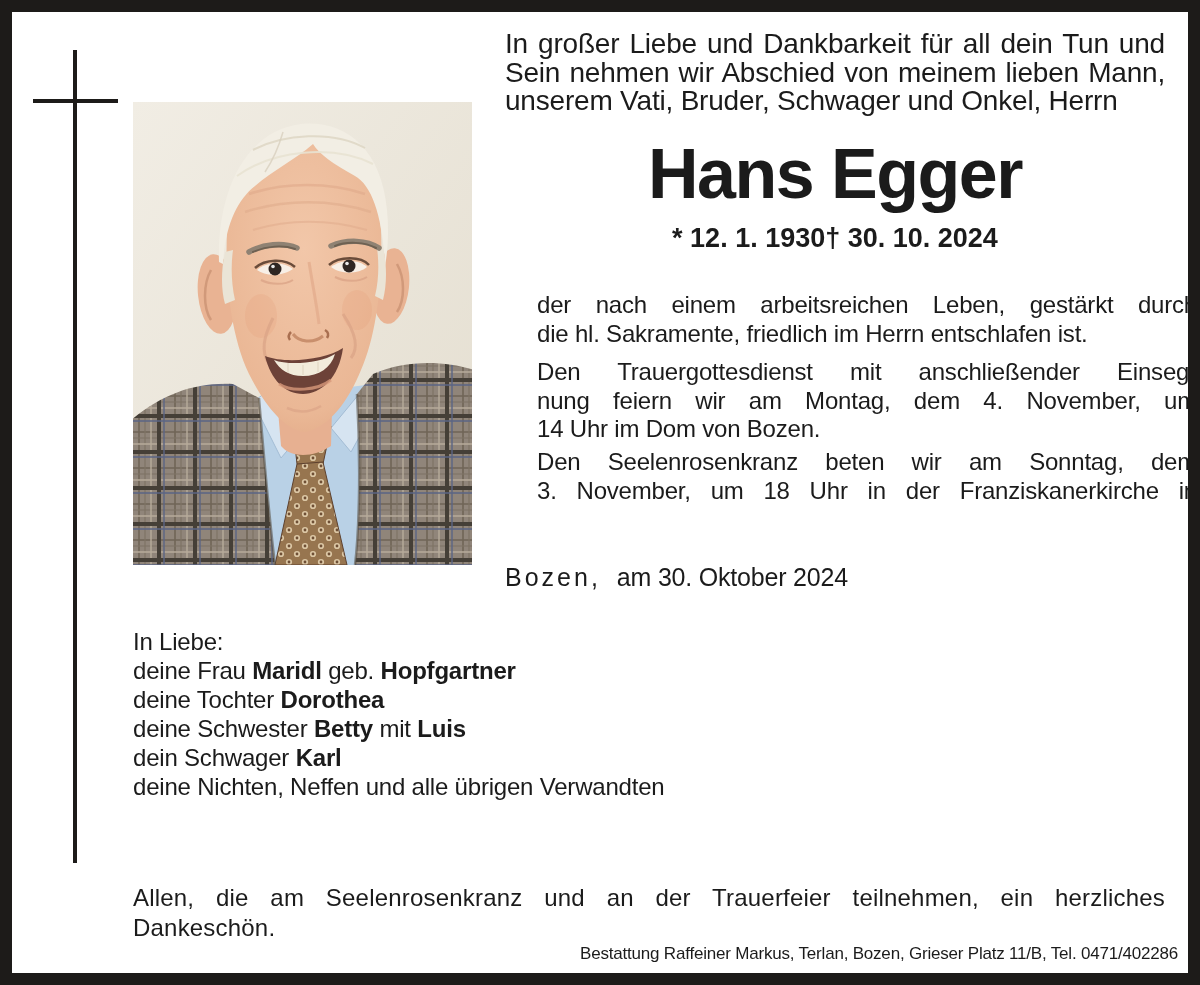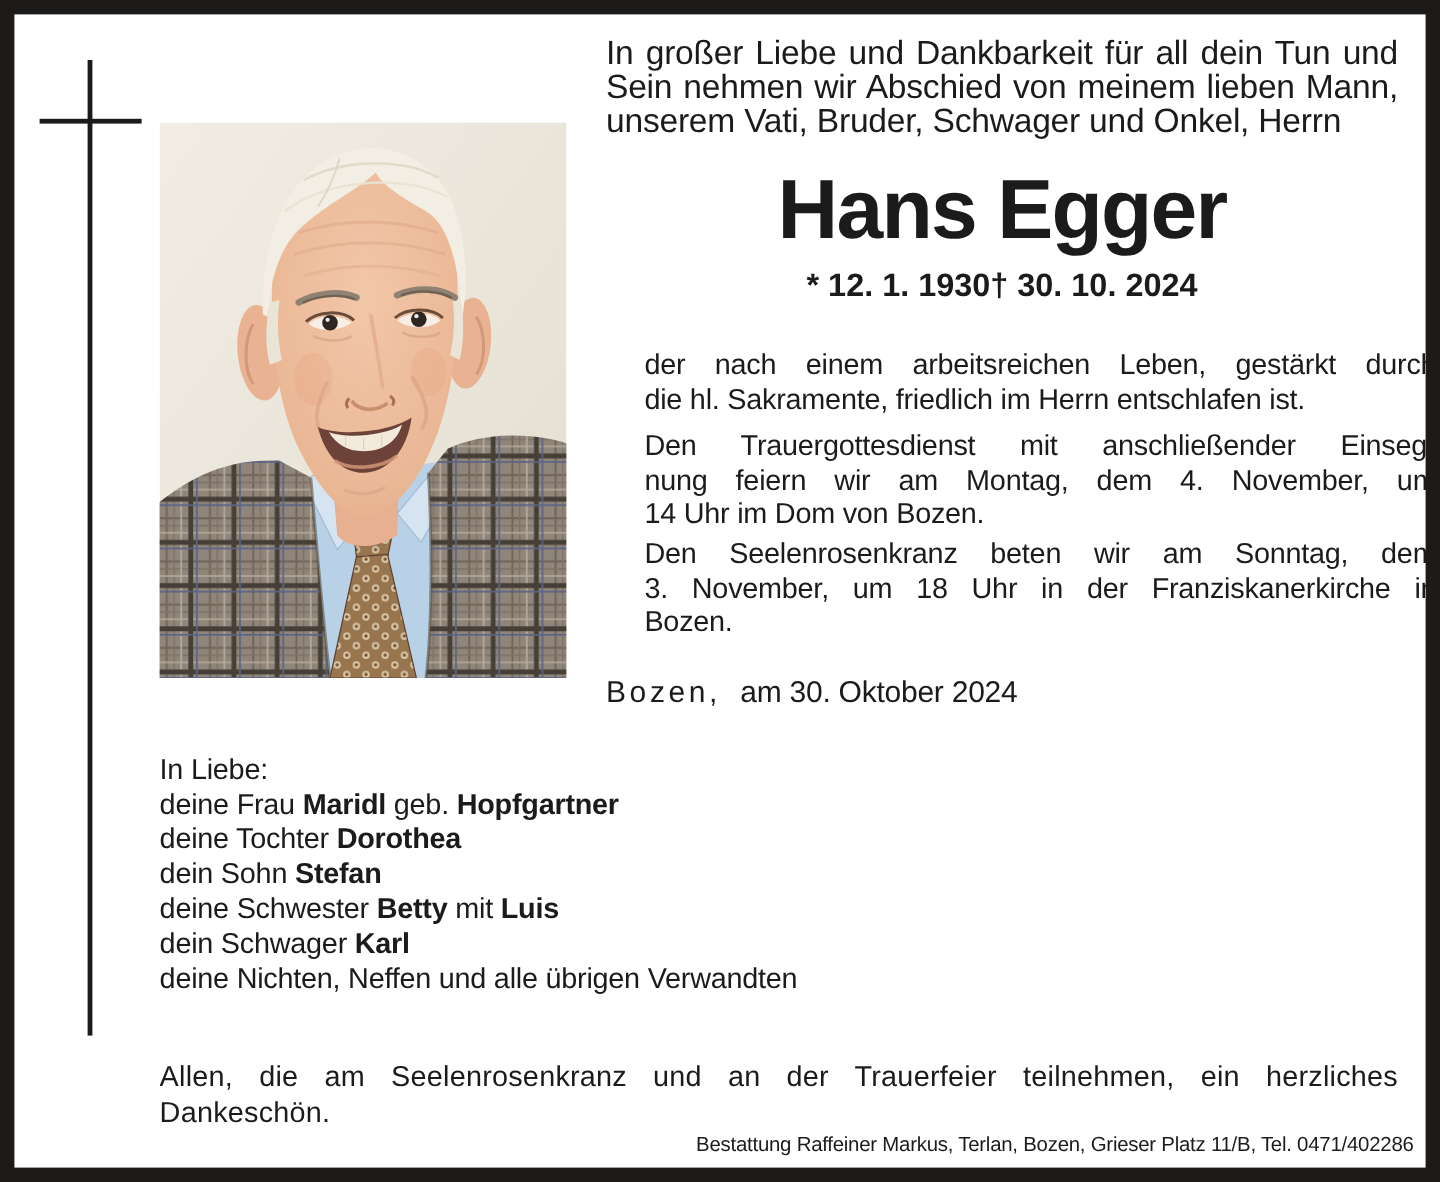--- a/index.html
+++ b/index.html
@@ -166,33 +166,31 @@
       <div class="jline jlast">die hl. Sakramente, friedlich im Herrn entschlafen ist.</div>
     </div>
   <div class="para p2">
       <div class="jline">Den Trauergottesdienst mit anschließender Einseg-</div>
       <div class="jline">nung feiern wir am Montag, dem 4. November, um</div>
       <div class="jline jlast">14 Uhr im Dom von Bozen.</div>
     </div>
   <div class="para p3">
       <div class="jline">Den Seelenrosenkranz beten wir am Sonntag, dem</div>
       <div class="jline">3. November, um 18 Uhr in der Franziskanerkirche in</div>
-      <div class="jline jlast">Bozen.</div>
     </div>
 
   <div class="dateline">
     <span class="city">Bozen,</span><span>am 30. Oktober 2024</span>
   </div>
 
   <div class="mourners">
     <div class="mline">In Liebe:</div>
     <div>
         <div class="mline"><span>deine Frau </span><span class="b">Maridl</span><span> geb. </span><span class="b">Hopfgartner</span></div>
         <div class="mline"><span>deine Tochter </span><span class="b">Dorothea</span></div>
-        <div class="mline"><span>dein Sohn </span><span class="b">Stefan</span></div>
         <div class="mline"><span>deine Schwester </span><span class="b">Betty</span><span> mit </span><span class="b">Luis</span></div>
         <div class="mline"><span>dein Schwager </span><span class="b">Karl</span></div>
         <div class="mline"><span>deine Nichten, Neffen und alle übrigen Verwandten</span></div>
       </div>
   </div>
 
   <div class="thanks">
       <div class="jline">Allen, die am Seelenrosenkranz und an der Trauerfeier teilnehmen, ein herzliches</div>
       <div class="jline jlast">Dankeschön.</div>
     </div>

